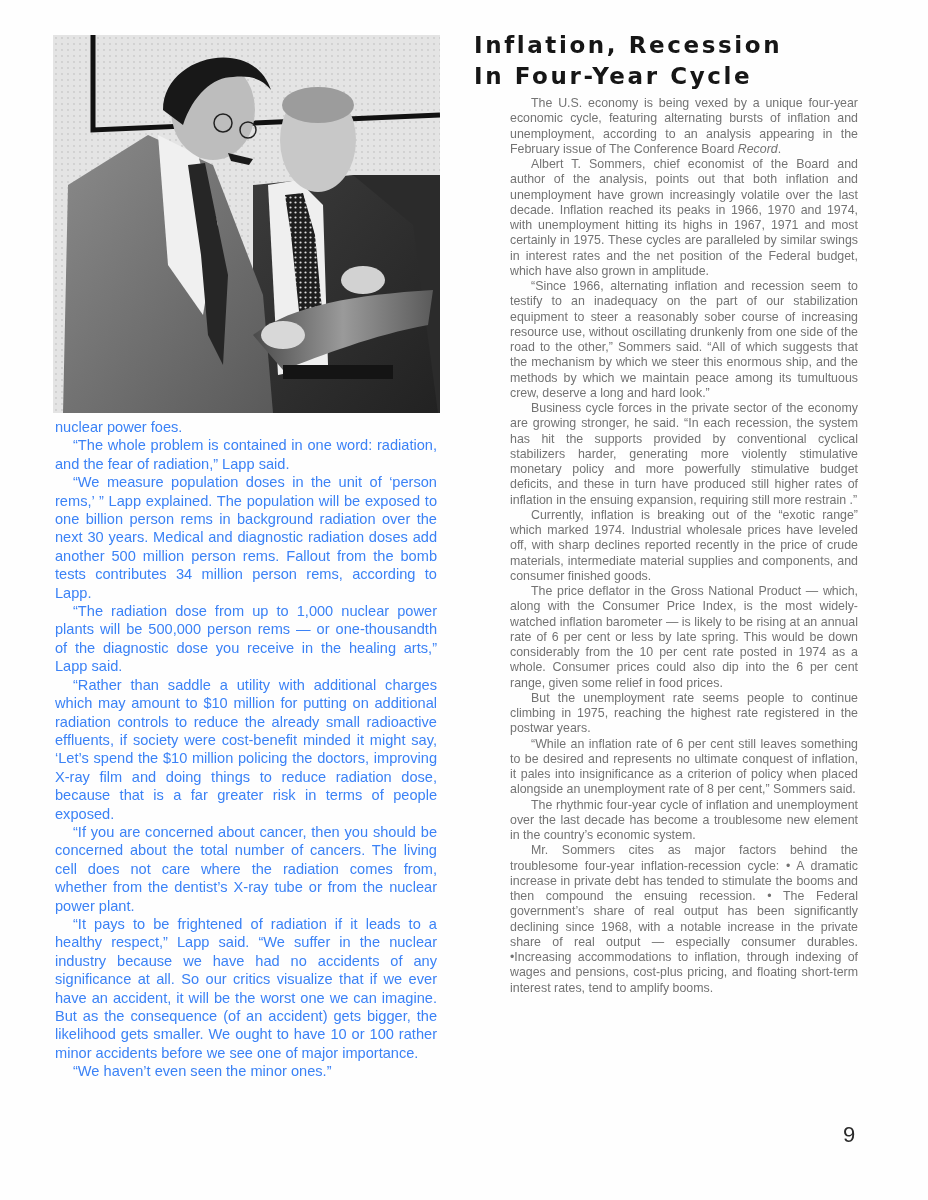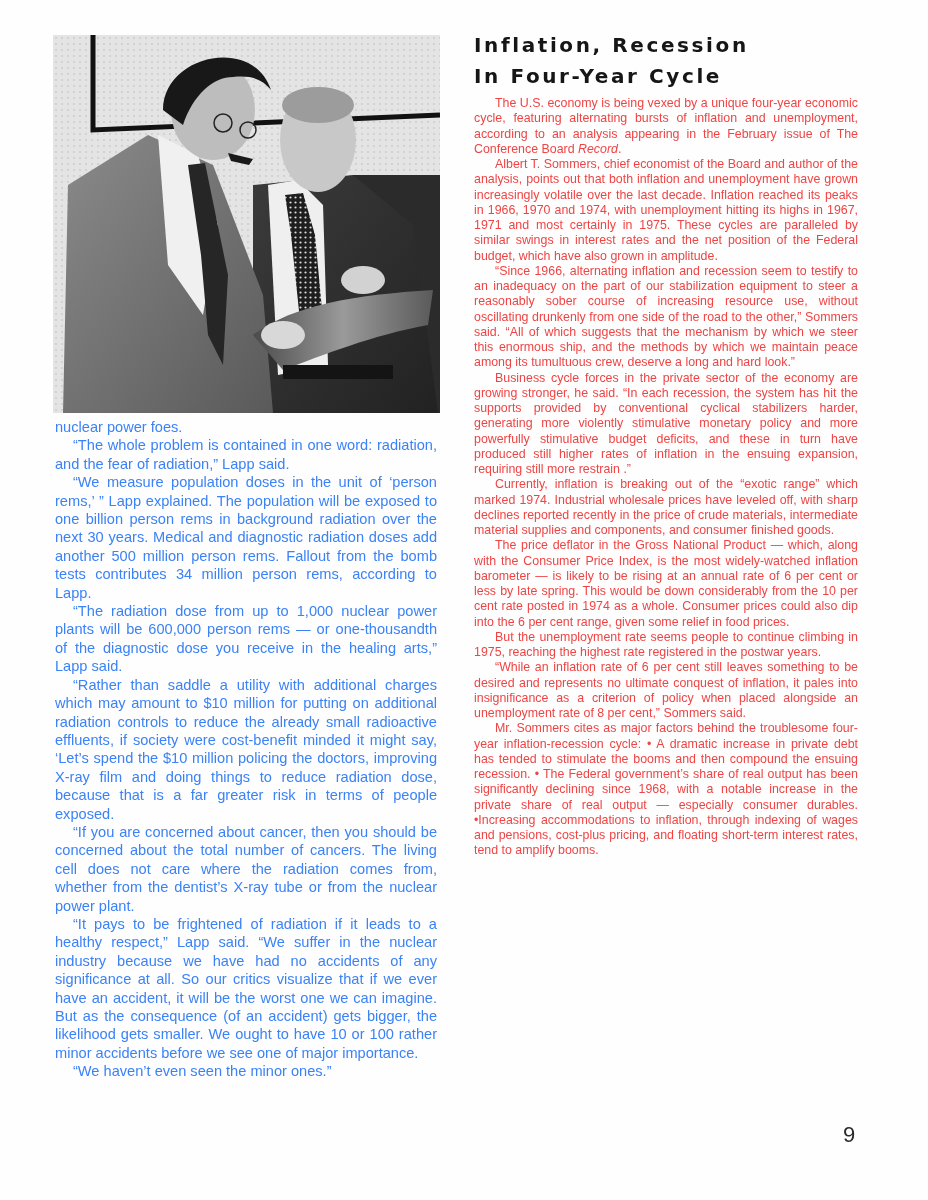--- a/index.html
+++ b/index.html
@@ -50,31 +50,32 @@
   
   .right-col {
     position: absolute;
     left: 474px; top: 30px;
     width: 384px;
   }
   .headline {
     margin: 0 0 4px 0;
     font-family: "DejaVu Sans", "Liberation Sans", sans-serif;
     font-weight: bold;
-    font-size: 20px;
+    font-size: 23px;
     line-height: 31px;
     letter-spacing: 2.6px;
     color: #161616;
   }
   .headline span { display: block; white-space: nowrap; }
   .body-text {
     font-size: 12.4px;
     line-height: 15.25px;
     text-align: justify;
-    color: #ef4444;
+    color: #737373;
+    margin-left: 36px;
   }
   .body-text p {
     margin: 0;
     text-indent: 21px;
   }
   .body-text em { font-style: italic; }
 
   .page-number {
     position: absolute;
     left: 843px; top: 1122px;
@@ -150,39 +151,40 @@
       <ellipse cx="310" cy="245" rx="22" ry="14" fill="#d2d2d2"></ellipse>
 
       <rect x="230" y="330" width="110" height="14" fill="#141414"></rect>
     </svg>
   </div>
 
   <div class="left-col">
     <p>nuclear power foes.</p>
     <p class="indent">“The whole problem is contained in one word: radiation, and the fear of radiation,” Lapp said.</p>
     <p class="indent">“We measure population doses in the unit of ‘person rems,’ ” Lapp explained. The population will be exposed to one billion person rems in background radiation over the next 30 years. Medical and diagnostic radiation doses add another 500 million person rems. Fallout from the bomb tests contributes 34 million person rems, according to Lapp.</p>
-    <p class="indent">“The radiation dose from up to 1,000 nuclear power plants will be 600,000 person rems — or one-thousandth of the diagnostic dose you receive in the healing arts,” Lapp said.</p>
+    <p class="indent">“The radiation dose from up to 1,000 nuclear power plants will be 500,000 person rems — or one-thousandth of the diagnostic dose you receive in the healing arts,” Lapp said.</p>
     <p class="indent">“Rather than saddle a utility with additional charges which may amount to $10 million for putting on additional radiation controls to reduce the already small radioactive effluents, if society were cost-benefit minded it might say, ‘Let’s spend the $10 million policing the doctors, improving X-ray film and doing things to reduce radiation dose, because that is a far greater risk in terms of people exposed.</p>
     <p class="indent">“If you are concerned about cancer, then you should be concerned about the total number of cancers. The living cell does not care where the radiation comes from, whether from the dentist’s X-ray tube or from the nuclear power plant.</p>
     <p class="indent">“It pays to be frightened of radiation if it leads to a healthy respect,” Lapp said. “We suffer in the nuclear industry because we have had no accidents of any significance at all. So our critics visualize that if we ever have an accident, it will be the worst one we can imagine. But as the consequence (of an accident) gets bigger, the likelihood gets smaller. We ought to have 10 or 100 rather minor accidents before we see one of major importance.</p>
     <p class="indent">“We haven’t even seen the minor ones.”</p>
   </div>
 
   <div class="right-col">
     <h1 class="headline">
       <span>Inflation, Recession</span>
       <span>In Four-Year Cycle</span>
     </h1>
     <div class="body-text">
       <p><span>The U.S. economy is being vexed by a unique four-year economic cycle, featuring alternating bursts of inflation and unemployment, according to an analysis appearing in the February issue of The Conference Board </span><em>Record</em><span>.</span></p>
       <p>Albert T. Sommers, chief economist of the Board and author of the analysis, points out that both inflation and unemployment have grown increasingly volatile over the last decade. Inflation reached its peaks in 1966, 1970 and 1974, with unemployment hitting its highs in 1967, 1971 and most certainly in 1975. These cycles are paralleled by similar swings in interest rates and the net position of the Federal budget, which have also grown in amplitude.</p>
       <p>“Since 1966, alternating inflation and recession seem to testify to an inadequacy on the part of our stabilization equipment to steer a reasonably sober course of increasing resource use, without oscillating drunkenly from one side of the road to the other,” Sommers said. “All of which suggests that the mechanism by which we steer this enormous ship, and the methods by which we maintain peace among its tumultuous crew, deserve a long and hard look.”</p>
       <p>Business cycle forces in the private sector of the economy are growing stronger, he said. “In each recession, the system has hit the supports provided by conventional cyclical stabilizers harder, generating more violently stimulative monetary policy and more powerfully stimulative budget deficits, and these in turn have produced still higher rates of inflation in the ensuing expansion, requiring still more restrain .”</p>
       <p>Currently, inflation is breaking out of the “exotic range” which marked 1974. Industrial wholesale prices have leveled off, with sharp declines reported recently in the price of crude materials, intermediate material supplies and components, and consumer finished goods.</p>
       <p>The price deflator in the Gross National Product — which, along with the Consumer Price Index, is the most widely-watched inflation barometer — is likely to be rising at an annual rate of 6 per cent or less by late spring. This would be down considerably from the 10 per cent rate posted in 1974 as a whole. Consumer prices could also dip into the 6 per cent range, given some relief in food prices.</p>
       <p>But the unemployment rate seems people to continue climbing in 1975, reaching the highest rate registered in the postwar years.</p>
       <p>“While an inflation rate of 6 per cent still leaves something to be desired and represents no ultimate conquest of inflation, it pales into insignificance as a criterion of policy when placed alongside an unemployment rate of 8 per cent,” Sommers said.</p>
+      <p>The rhythmic four-year cycle of inflation and unemployment over the last decade has become a troublesome new element in the country’s economic system.</p>
       <p>Mr. Sommers cites as major factors behind the troublesome four-year inflation-recession cycle: • A dramatic increase in private debt has tended to stimulate the booms and then compound the ensuing recession. • The Federal government’s share of real output has been significantly declining since 1968, with a notable increase in the private share of real output — especially consumer durables. •Increasing accommodations to inflation, through indexing of wages and pensions, cost-plus pricing, and floating short-term interest rates, tend to amplify booms.</p>
     </div>
   </div>
 
   <div class="page-number">9</div>
 </div>
 
 </body></html>

